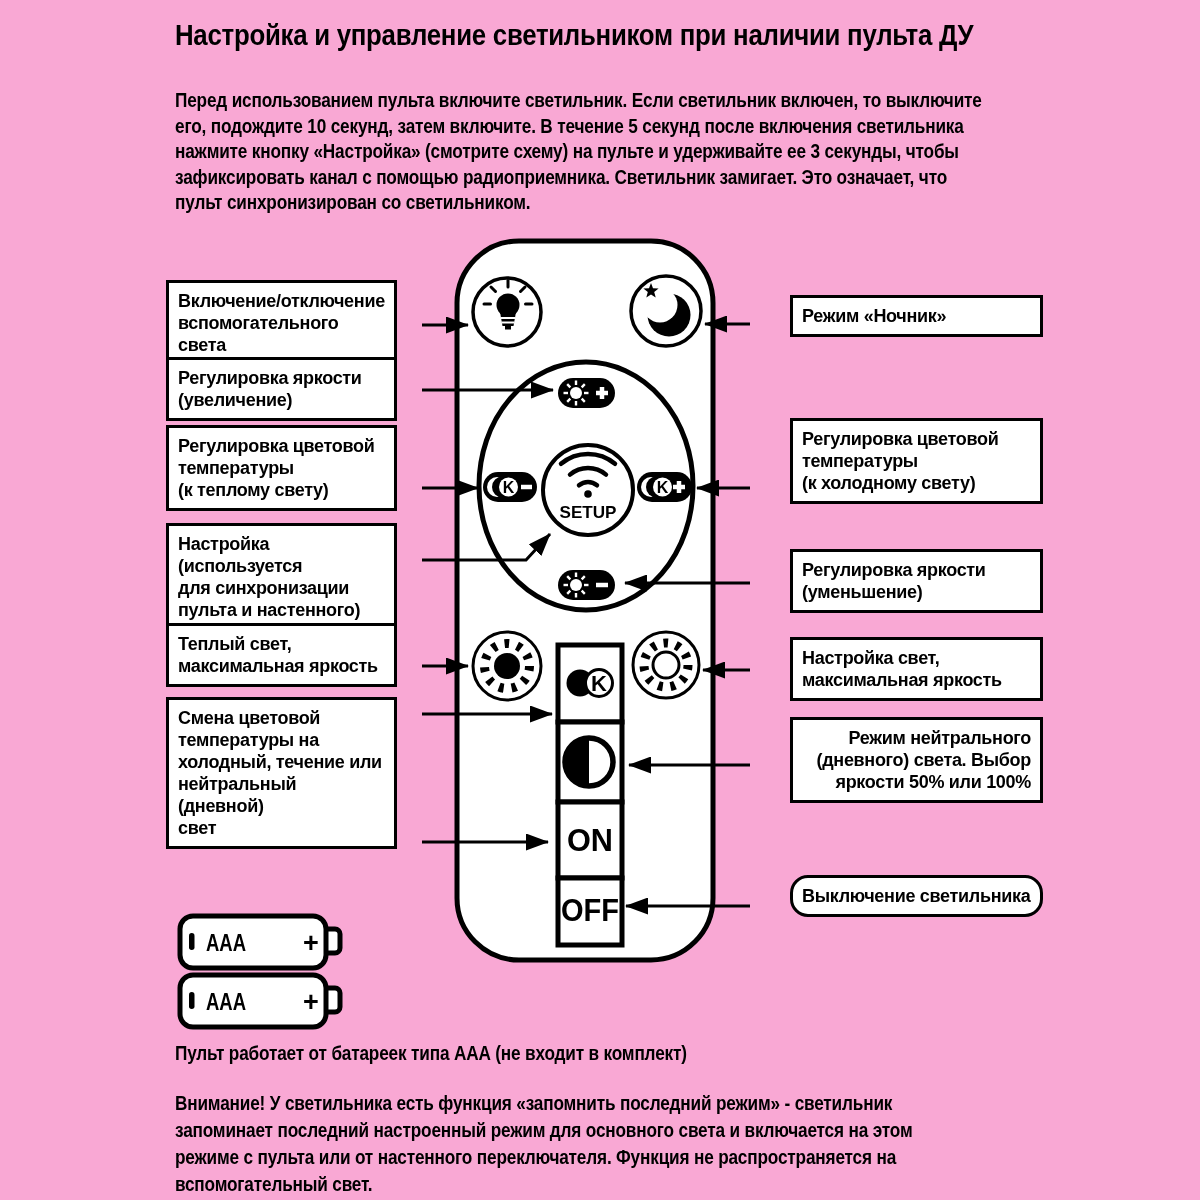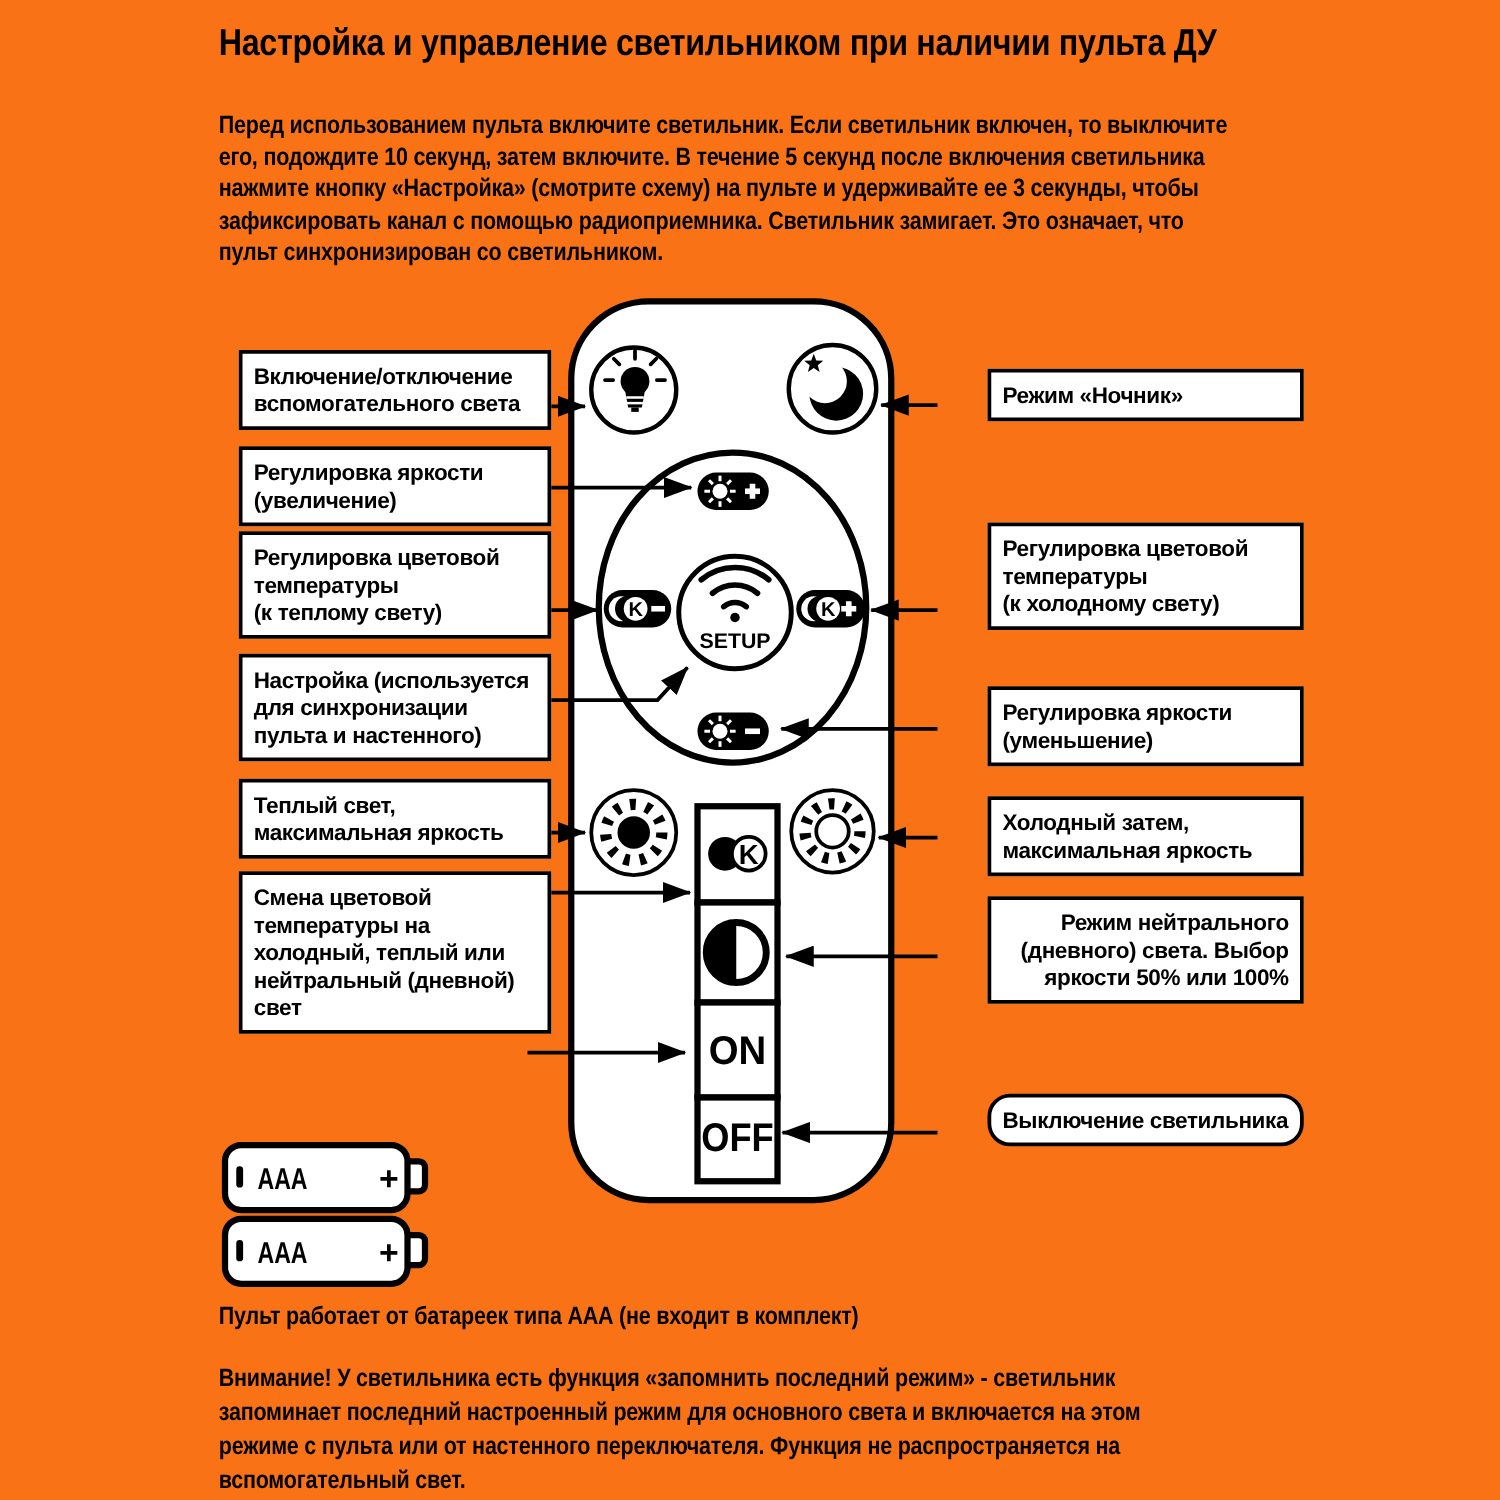--- a/index.html
+++ b/index.html
@@ -1,26 +1,26 @@
 <!DOCTYPE html>
 <html><head>
 <meta charset="utf-8">
 <style>
   html,body{margin:0;padding:0;background:#fff;}
-  .page{position:relative;width:1200px;height:1200px;background:#f97316;overflow:hidden;
+  .page{position:relative;width:1200px;height:1200px;background:#f9a8d4;overflow:hidden;
         font-family:"Liberation Sans",sans-serif;color:#000;}
   .cond{transform:scaleX(0.86);transform-origin:left top;}
   .title{position:absolute;left:175px;top:18px;font-size:30px;font-weight:bold;
          white-space:nowrap;letter-spacing:-0.3px;}
   .para{position:absolute;font-size:20px;font-weight:bold;line-height:25.5px;
         white-space:pre-line;letter-spacing:-0.2px;}
   .callout{position:absolute;border:3px solid #000;background:#fff;
            padding:7px 9px;font-size:18px;line-height:22px;font-weight:bold;
            white-space:pre-line;letter-spacing:-0.3px;box-sizing:border-box;z-index:3;}
-  .callout.left{left:191px;width:250px;}
+  .callout.left{left:166px;width:231px;}
   .callout.right{left:790px;width:253px;}
   svg.diagram{position:absolute;left:0;top:0;z-index:2;}
   svg text{font-family:"Liberation Sans",sans-serif;font-weight:bold;fill:#000;}
 </style>
 </head>
 <body>
 
 <div class="page">
 
   <div class="title cond">Настройка и управление светильником при наличии пульта ДУ</div>
@@ -226,31 +226,31 @@
   <div class="callout left" style="top:425px;">Регулировка цветовой
 температуры
 (к теплому свету)</div>
   <div class="callout left" style="top:523px;">Настройка (используется
 для синхронизации
 пульта и настенного)</div>
   <div class="callout left" style="top:623px;">Теплый свет,
 максимальная яркость</div>
   <div class="callout left" style="top:697px;">Смена цветовой
 температуры на
-холодный, теплый или
+холодный, течение или
 нейтральный (дневной)
 свет</div>
 
   <div class="callout right" style="top:295px;">Режим «Ночник»</div>
   <div class="callout right" style="top:418px;">Регулировка цветовой
 температуры
 (к холодному свету)</div>
   <div class="callout right" style="top:549px;">Регулировка яркости
 (уменьшение)</div>
-  <div class="callout right" style="top:637px;">Холодный затем,
+  <div class="callout right" style="top:637px;">Настройка свет,
 максимальная яркость</div>
   <div class="callout right" style="top:717px;text-align:right;">Режим нейтрального
 (дневного) света. Выбор
 яркости 50% или 100%</div>
   <div class="callout right" style="top:875px;border-radius:18px;">Выключение светильника</div>
 
   <div class="para cond" style="left:175px;top:1041px;width:1010px;">Пульт работает от батареек типа ААА (не входит в комплект)</div>
 
   <div class="para cond" style="left:175px;top:1090px;width:1010px;line-height:27px;">Внимание! У светильника есть функция «запомнить последний режим» - светильник
 запоминает последний настроенный режим для основного света и включается на этом

